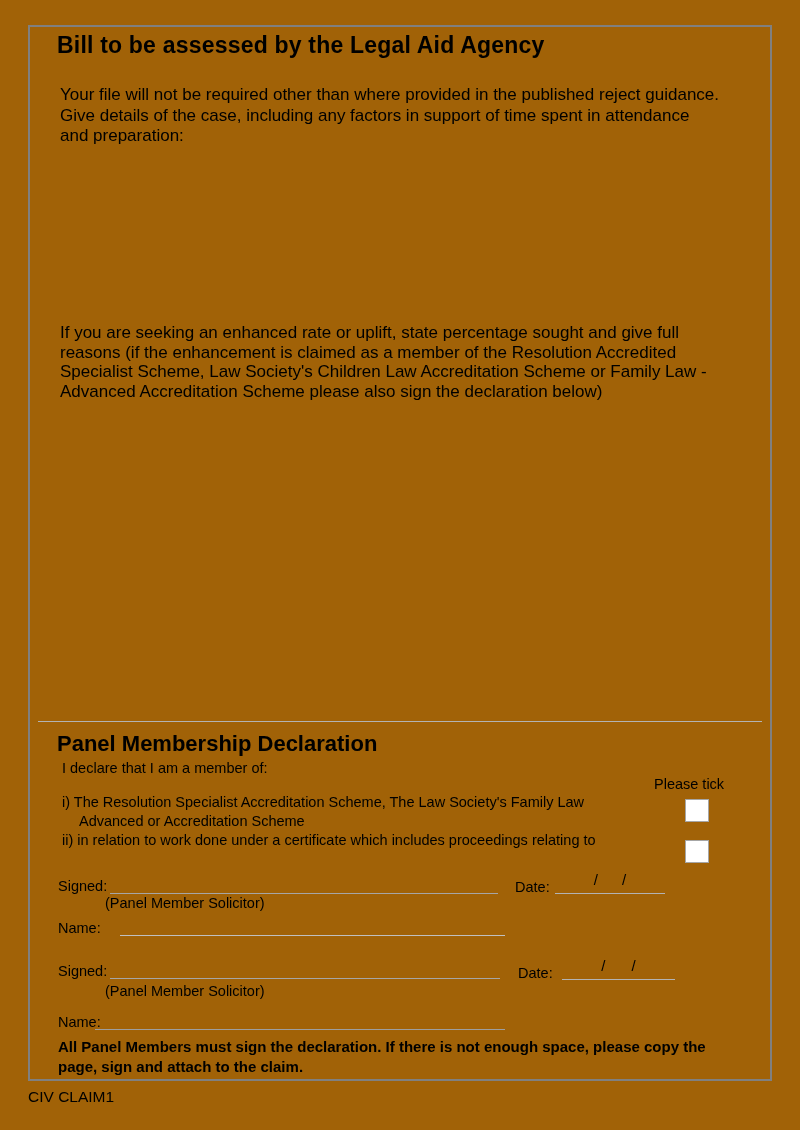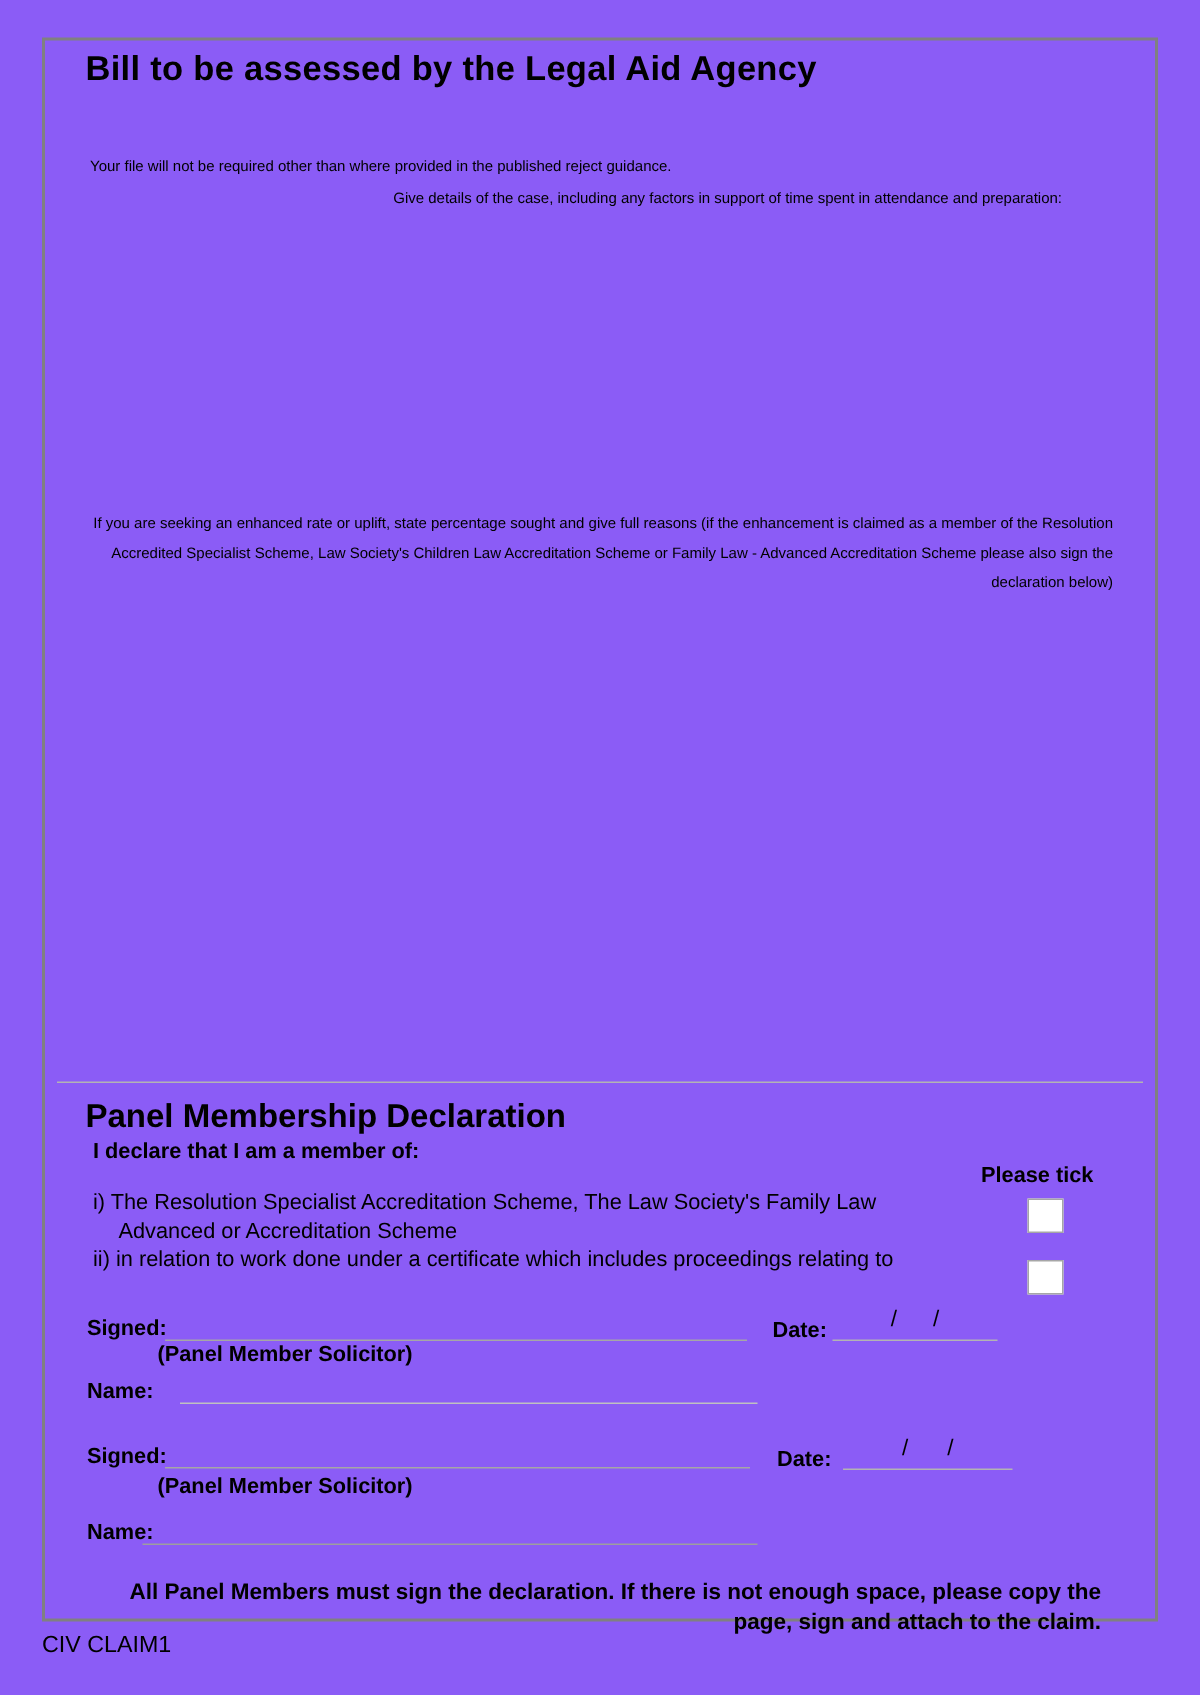--- a/index.html
+++ b/index.html
@@ -5,23 +5,22 @@
   * { margin:0; padding:0; box-sizing:border-box; }
   body {
     background:#ffffff;
     font-family:"Liberation Sans", sans-serif;
     color:#000000;
   }
   .page {
     position:relative;
     width:800px;
     height:1130px;
-    background:#8b5cf6;
+    background:#a16207;
     overflow:hidden;
-    text-align:right;
   }
   .form-border {
     position:absolute;
     left:28px; top:25px;
     width:744px; height:1056px;
     border:2px solid #808080;
     background:transparent;
   }
   .abs { position:absolute; }
 
@@ -29,21 +28,21 @@
     left:57px; top:32px;
     font-size:23px; font-weight:bold;
     letter-spacing:0.2px;
     white-space:nowrap;
   }
   .details-heading {
     left:57px; top:63px;
     font-size:15.5px; font-weight:bold;
     white-space:nowrap;
   }
-  .body-text { font-size:10px; line-height:19.5px;margin-top:17px; }
+  .body-text { font-size:17px; line-height:19.5px; }
   .guidance-text { left:60px; top:85px; white-space:nowrap; }
   .case-prompt { left:60px; top:106px; width:648px; }
   .case-input-area { left:40px; top:150px; width:710px; height:165px; }
   .enhancement-prompt { left:60px; top:323px; width:682px; }
   .enhancement-input-area { left:40px; top:408px; width:710px; height:305px; }
 
   .section-divider {
     left:38px; top:721px; width:724px; height:0;
     border-top:1px solid #b3b3b3;
   }
@@ -63,21 +62,21 @@
   .item2-l2 { left:79px; top:851px; }
 
   .checkbox {
     width:24px; height:23px;
     border:1px solid #a6a6a6;
     background:#ffffff;
   }
   .checkbox-1 { left:685px; top:799px; }
   .checkbox-2 { left:685px; top:840px; }
 
-  .label-text { font-size:14.5px; white-space:nowrap;font-weight:bold; }
+  .label-text { font-size:14.5px; white-space:nowrap; }
 
   .signed1-label { left:58px;  top:878px; }
   .signed1-line  { left:110px; top:877px; width:388px; height:17px; border-bottom:1px solid #a6a6a6; }
   .date1-label   { left:515px; top:879px; }
   .date1-line    { left:555px; top:871px; width:110px; height:23px; border-bottom:1px solid #b3b3b3;
                    display:flex; justify-content:center; gap:24px; }
   .role1         { left:105px; top:895px; }
 
   .name1-label   { left:58px;  top:920px; }
   .name1-line    { left:120px; top:919px; width:385px; height:17px; border-bottom:1px solid #c0c0c0; }
@@ -89,21 +88,21 @@
                    display:flex; justify-content:center; gap:26px; }
   .role2         { left:105px; top:983px; }
 
   .name2-label   { left:58px;  top:1014px; }
   .name2-line    { left:95px;  top:1013px; width:410px; height:17px; border-bottom:1px solid #9e9e9e; }
 
   .date-slash { font-size:15px; line-height:17px; }
 
   .panel-note {
     left:58px; top:1037px; width:676px;
-    font-size:15px; font-weight:bold; line-height:19.5px;margin-top:15px;
+    font-size:15px; font-weight:bold; line-height:19.5px;
   }
 
   .footer-code { left:28px;  top:1088px; font-size:15.5px; white-space:nowrap; }
   .footer-page { left:385px; top:1130px; font-size:19px;  white-space:nowrap; }
 </style>
 </head>
 <body>
 
 <div class="page">
 

